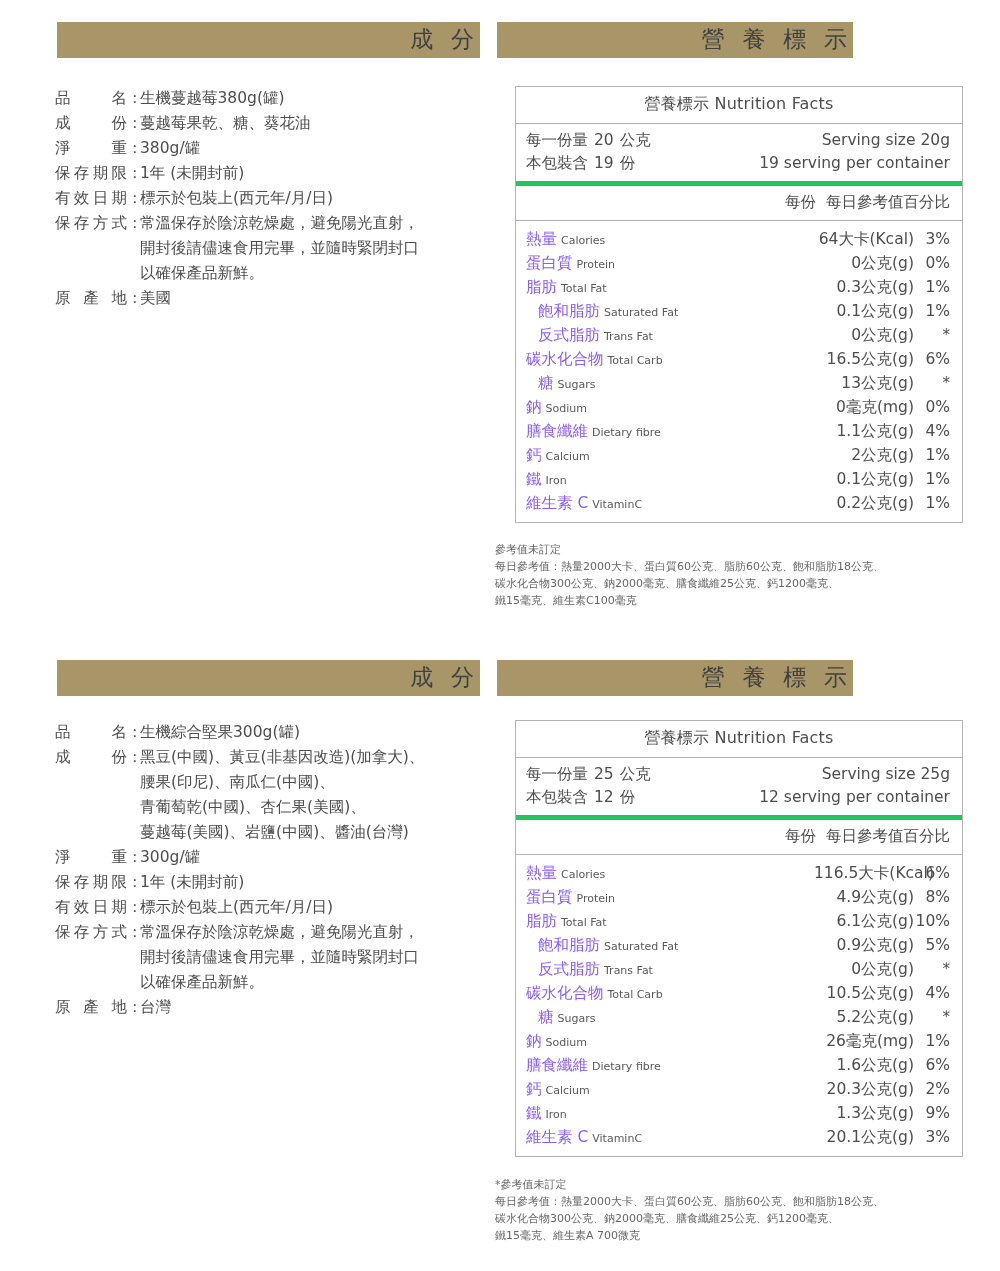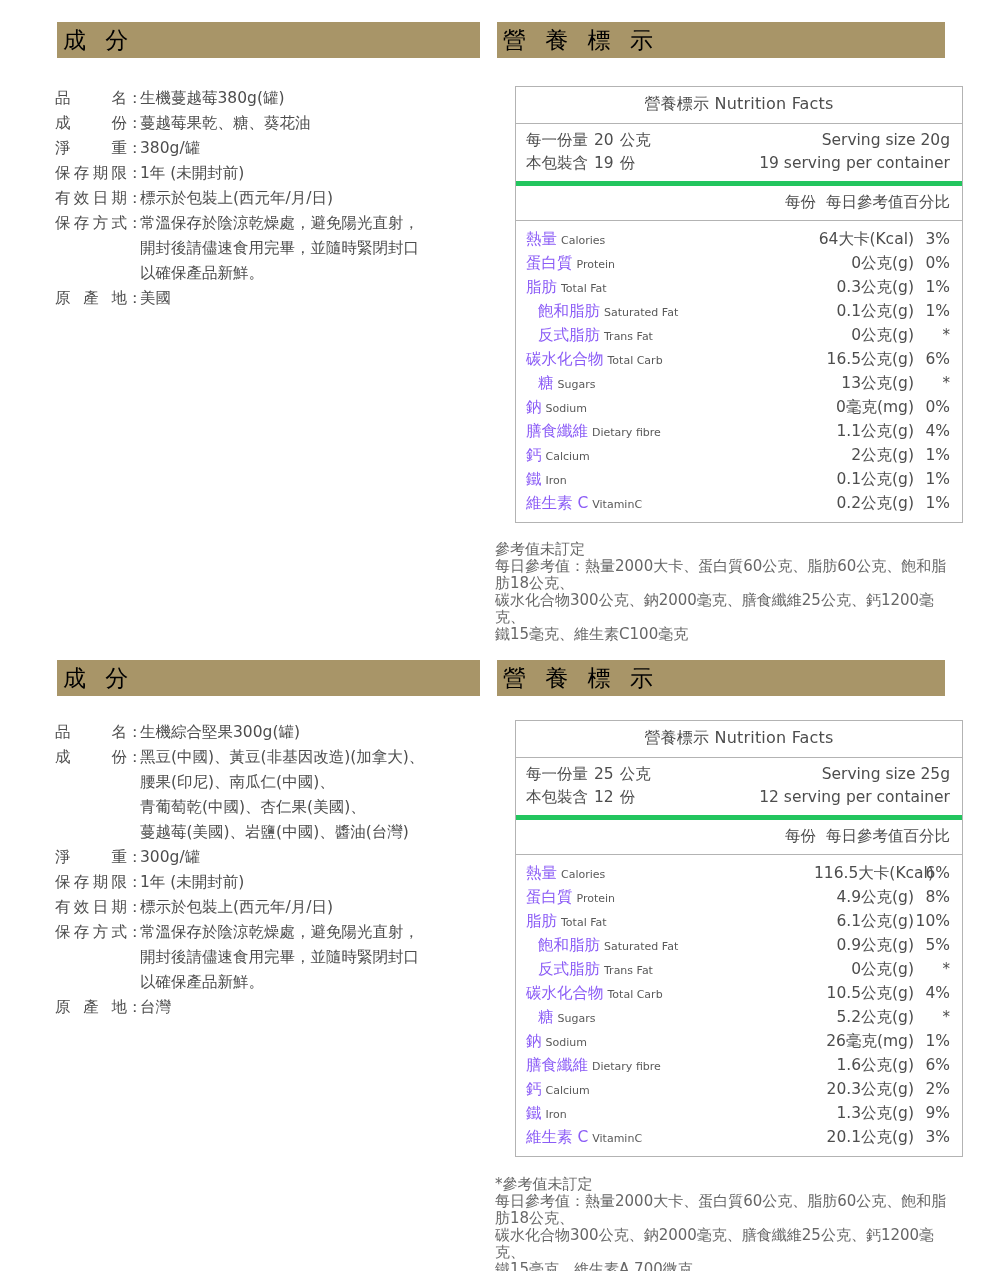--- a/index.html
+++ b/index.html
@@ -16,30 +16,31 @@
     overflow: hidden;
   }
 
   .section { position: relative; width: 1000px; }
 
   
   .band {
     position: absolute;
     height: 36px;
     background: #a89568;
-    color: #000000;
+    color: #404040;
     font-size: 23px;
     letter-spacing: 6px;
-    text-align: left;
+    text-align: right;
     line-height: 36px;
     font-weight: 400;
     text-indent: 6px;
+    font-family: Liberation Serif, serif;
   }
   .band-left  { left: 57px;  width: 423px; }
-  .band-right { left: 497px; width: 448px; }
+  .band-right { left: 497px; width: 356px; }
 
   
   .info-list {
     position: absolute;
     left: 55px;
     width: 430px;
   }
   .info-row {
     display: flex;
     align-items: flex-start;
@@ -133,21 +134,21 @@
     font-size: 15.5px;
     white-space: nowrap;
   }
   .nf-pct.star { font-size: 15px; }
 
   
   .nf-foot {
     position: absolute;
     left: 495px;
     width: 460px;
-    font-size: 15px;
+    font-size: 11px;
     line-height: 17px;
     color: #666666;
     white-space: pre-line;
   }
 </style>
 </head>
 <body>
 
 <div class="section">
 

